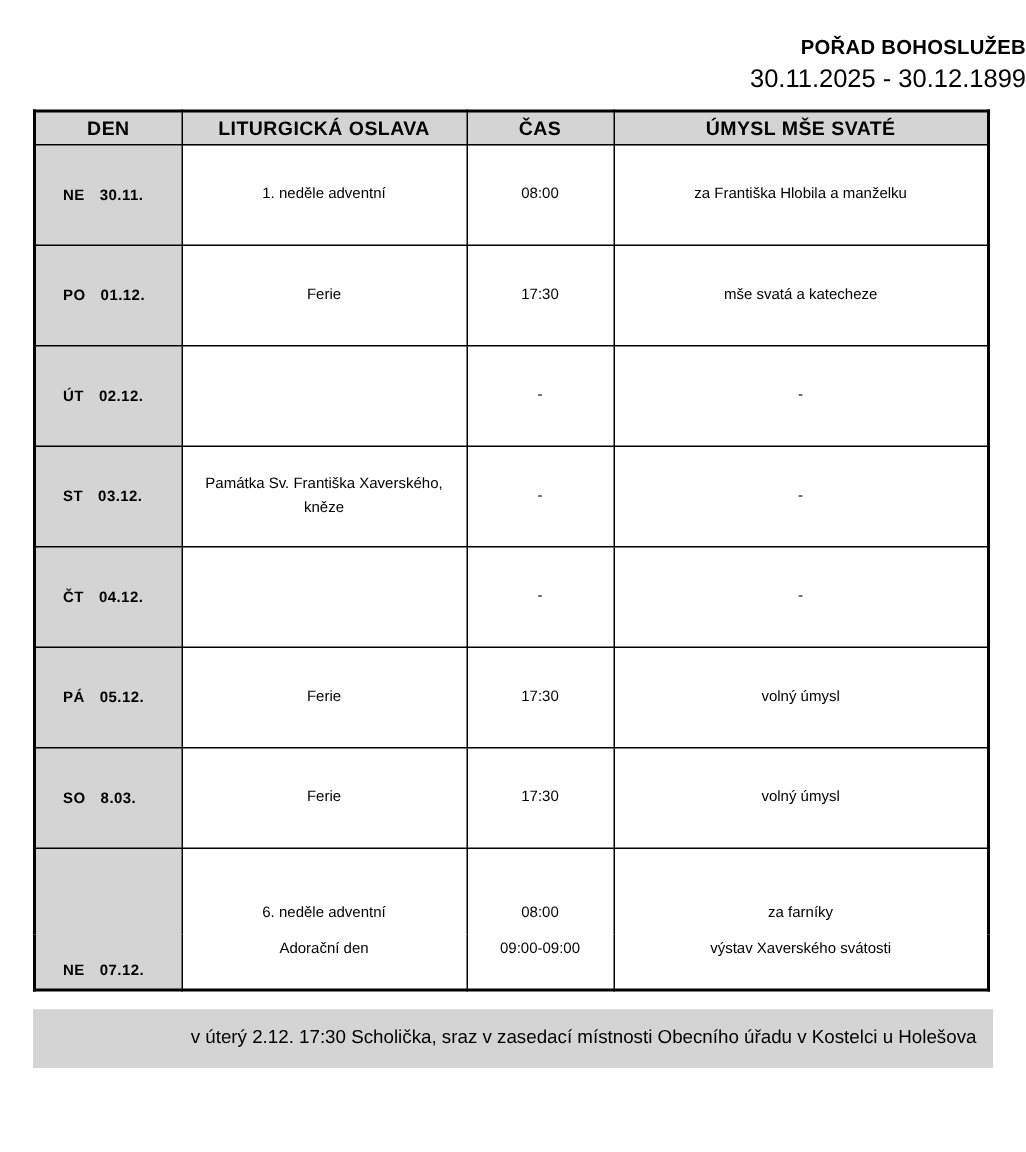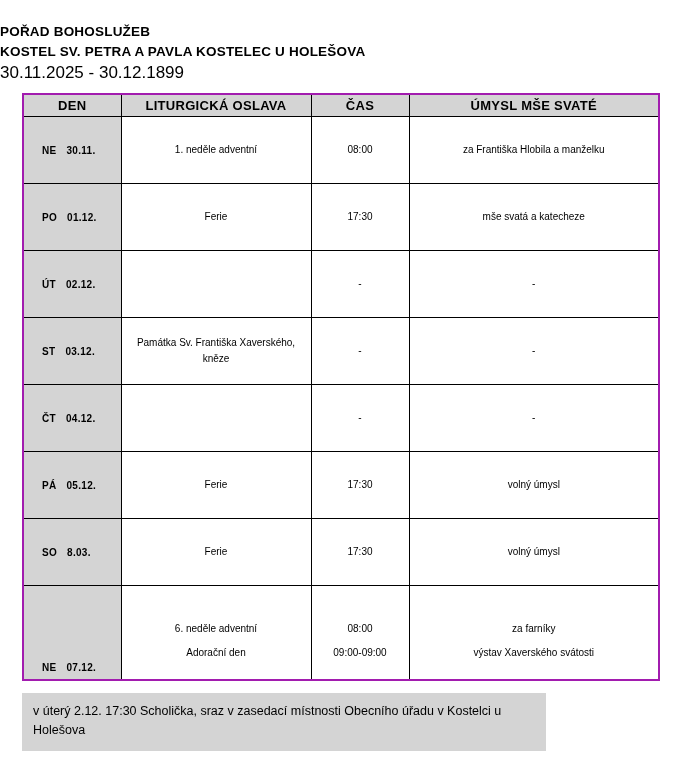--- a/index.html
+++ b/index.html
@@ -14,21 +14,21 @@
     color: #000000;
     overflow: hidden;
   }
   .page {
     width: 684px;
     height: 768px;
     position: relative;
     box-sizing: border-box;
   }
   .header {
-    text-align: left;
+    text-align: right;
     padding-top: 22px;
   }
   .header .line1 {
     font-size: 13.5px;
     font-weight: bold;
     letter-spacing: 0.2px;
     line-height: 20px;
   }
   .header .line2 {
     font-size: 13.5px;
@@ -41,21 +41,21 @@
     font-weight: normal;
     line-height: 22px;
   }
   .table-wrap {
     margin: 9px 22px 0 22px;
   }
   table.schedule {
     width: 588px;
     border-collapse: collapse;
     table-layout: fixed;
-    border: 2px solid #a21caf;
+    border: 2px solid #000000;
   }
   table.schedule th,
   table.schedule td {
     border: 1px solid #000000;
     font-size: 10px;
     vertical-align: middle;
   }
   table.schedule thead th {
     background: #d4d4d4;
     font-weight: bold;
@@ -85,37 +85,37 @@
     text-align: center;
     padding: 6px 4px;
     line-height: 16px;
   }
   tr.row { height: 67px; }
   tr.row-double-top td { border-bottom: none; height: 45px; vertical-align: bottom; padding-bottom: 6px; }
   tr.row-double-bottom td { border-top: none; height: 28px; vertical-align: top; padding-top: 2px; }
 
   .note {
     margin: 12px 22px 0 22px;
-    width: 524px;
+    width: 640px;
     box-sizing: border-box;
     background: #d4d4d4;
     border: 1px solid #d4d4d4;
     font-size: 12.5px;
     line-height: 19px;
     padding: 8px 10px 10px 10px;
+    text-align: right;
   }
 </style>
 </head>
 <body>
 
 <div class="page">
 
   <div class="header">
     <div class="line1">POŘAD BOHOSLUŽEB</div>
-    <div class="line2">KOSTEL SV. PETRA A PAVLA KOSTELEC U HOLEŠOVA</div>
     <div class="line3">30.11.2025 - 30.12.1899</div>
   </div>
 
   <div class="table-wrap">
     <table class="schedule">
       <colgroup>
         <col class="c-den">
         <col class="c-lit">
         <col class="c-cas">
         <col class="c-umysl">

